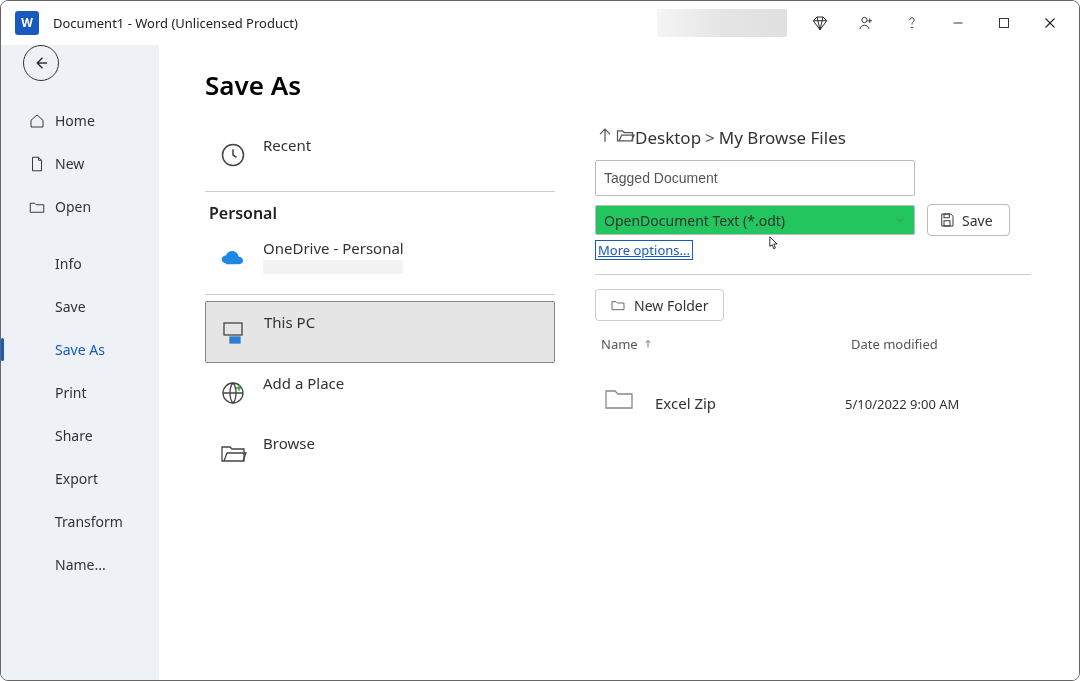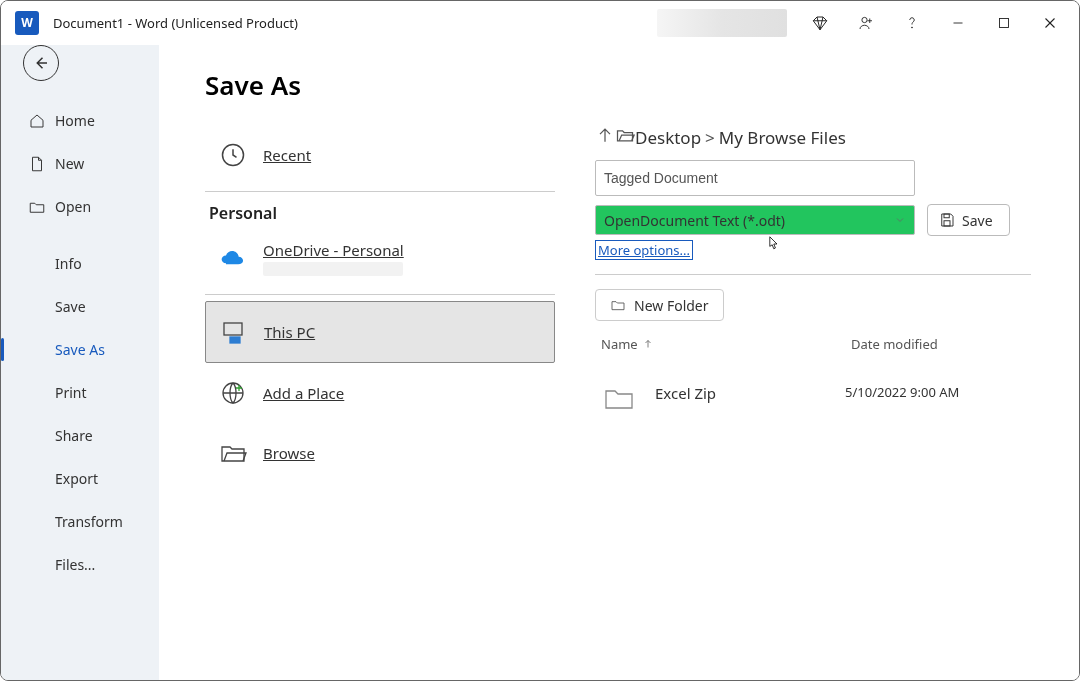--- a/index.html
+++ b/index.html
@@ -138,25 +138,23 @@
     display: flex;
     gap: 40px;
     flex: 1;
     min-height: 0;
   }
   .col-left { width: 350px; }
   .col-right { flex: 1; min-width: 0; }
 
   .loc-item {
     display: flex;
-    align-items: center;
     padding: 10px 8px;
     cursor: pointer;
     border-radius: 2px;
-    text-decoration: underline;
   }
   .loc-item .icon-slot {
     width: 40px; height: 40px;
     display: flex;
     align-items: center;
     justify-content: center;
     margin-right: 10px;
   }
   .loc-item svg { width: 28px; height: 28px; stroke: #444; fill: none; stroke-width: 1.3; }
   .loc-item.selected {
@@ -271,21 +269,21 @@
     align-items: center;
     padding: 14px 0 6px 6px;
     font-size: 13px;
     color: #555;
   }
   .list-header .col-name { flex: 1; display: flex; align-items: center; gap: 4px; cursor: pointer; }
   .list-header .col-date { width: 180px; cursor: pointer; }
   .list-header svg { width: 12px; height: 12px; stroke: #555; fill: none; stroke-width: 1.5; }
   .file-row {
     display: flex;
-    align-items: flex-start;
+    align-items: flex-end;
     padding: 24px 6px;
     cursor: pointer;
   }
   .file-row .file-icon {
     width: 36px; height: 30px;
     margin-right: 18px;
     display: flex; align-items: center; justify-content: center;
   }
   .file-row .file-icon svg { width: 32px; height: 26px; stroke: #888; fill: none; stroke-width: 1.3; }
   .file-row .file-name { flex: 1; font-size: 15px; }
@@ -385,21 +383,21 @@
       <div class="nav-item sub">
           <span>Share</span>
         </div>
       <div class="nav-item sub">
           <span>Export</span>
         </div>
       <div class="nav-item sub">
           <span>Transform</span>
         </div>
       <div class="nav-item sub">
-          <span>Files...</span>
+          <span>Name...</span>
         </div>
     </div>
 
     <div class="main">
       <div class="page-title">Save As</div>
       <div class="columns">
 
         <div class="col-left">
           <div class="loc-item">
             <span class="icon-slot">

